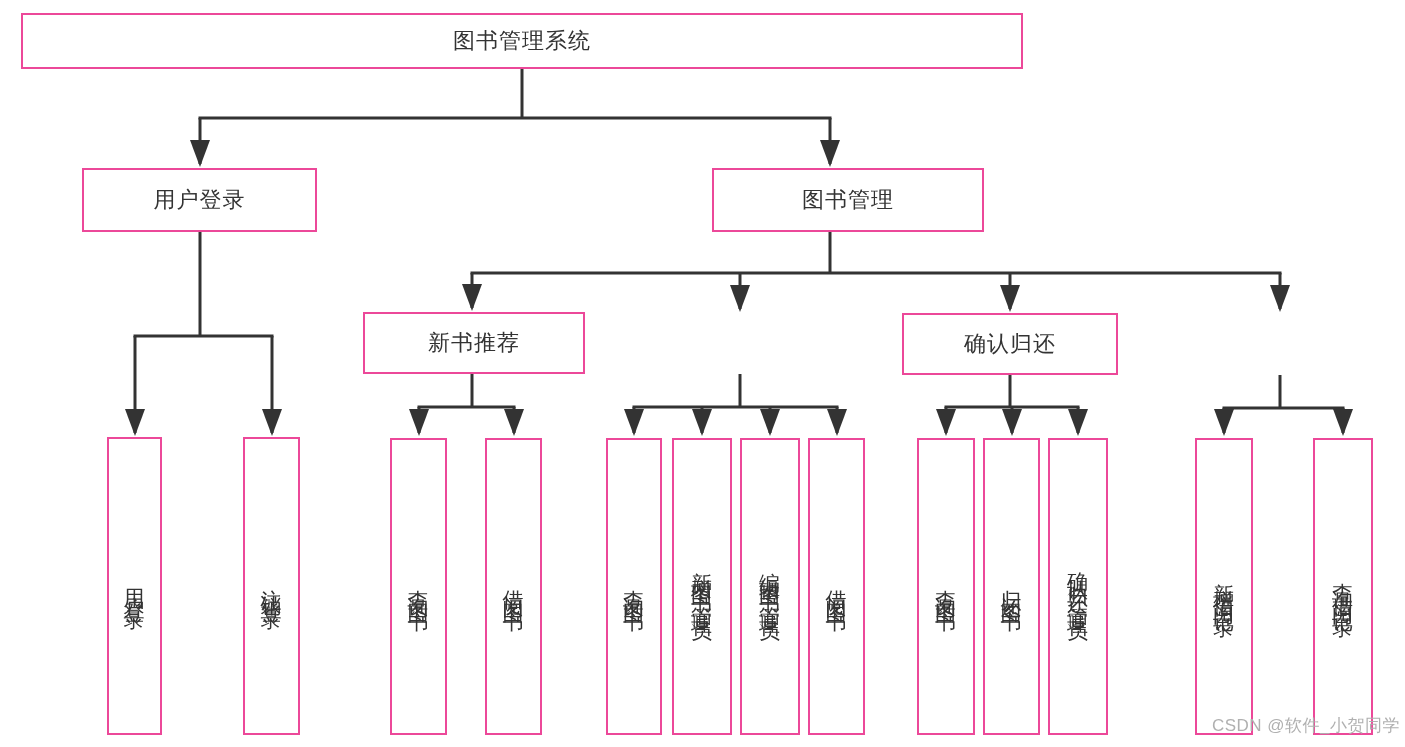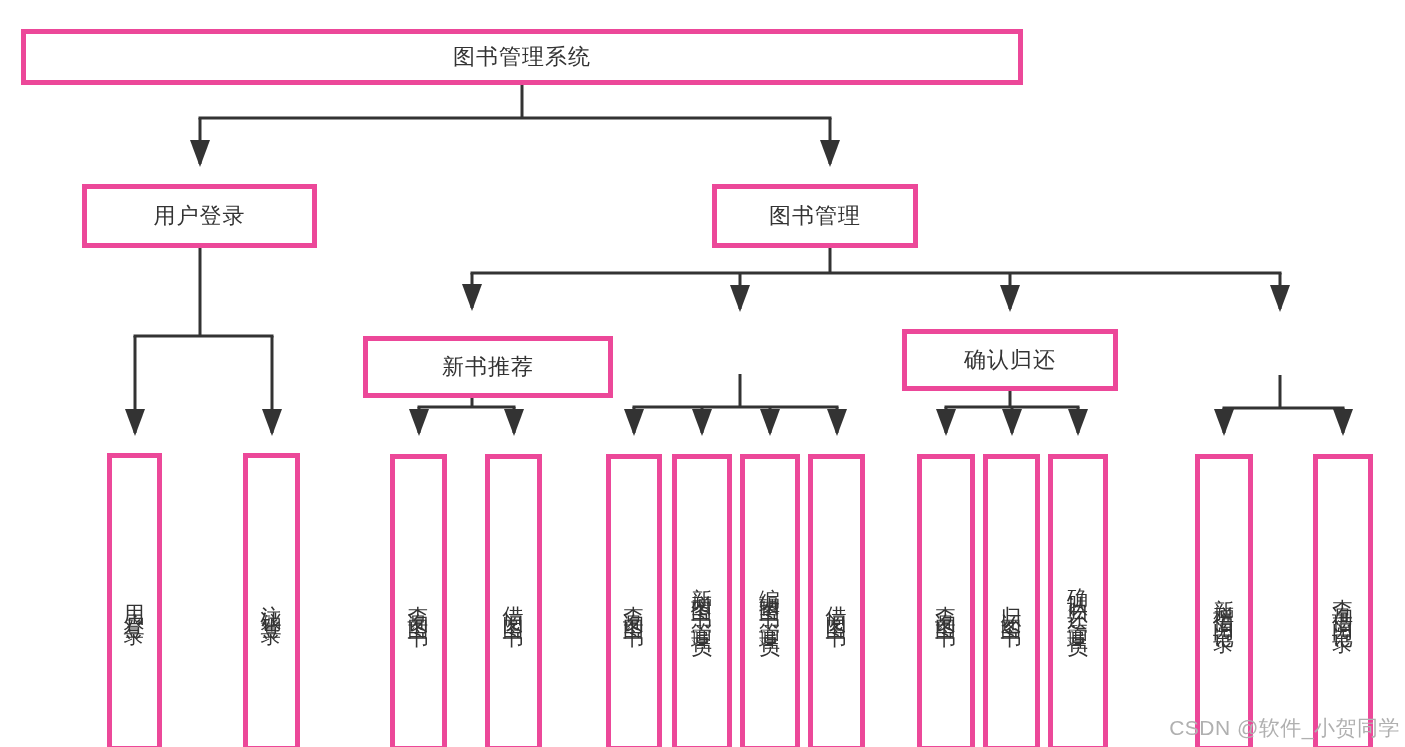--- a/index.html
+++ b/index.html
@@ -14,38 +14,37 @@
   svg.connectors {
     position:absolute; left:0; top:0; width:1405px; height:747px;
     z-index:1;
   }
   svg.connectors line { stroke:#333333; stroke-width:3; }
   svg.connectors polygon { fill:#333333; }
   .node {
     position:absolute;
     box-sizing:border-box;
     background:#ffffff;
-    border:5px solid #ec4899;
+    border:2px solid #ec4899;
     display:flex; align-items:center; justify-content:center;
     z-index:2;
     font-size:22px;
-    margin-top:16px;
   }
   .hnode span { letter-spacing:1px; white-space:nowrap; }
   .vnode span {
     writing-mode:vertical-rl;
     text-orientation:mixed;
     letter-spacing:7px;
     font-size:21px;
     line-height:1;
   }
   .watermark {
     position:absolute;
     top:714px; right:5px;
-    font-size:21px;
+    font-size:17px;
     letter-spacing:0.5px;
     color:#b0b0b0;
     z-index:3;
     white-space:nowrap;
   }
 </style>
 </head>
 <body>
 
 <div class="canvas">
@@ -126,25 +125,25 @@
     </g>
   </svg>
 
   <div class="node hnode" style="left:21px;top:13px;width:1002px;height:56px">
     <span>图书管理系统</span>
   </div>
 
   <div class="node hnode" style="left:82px;top:168px;width:235px;height:64px">
     <span>用户登录</span>
   </div>
-  <div class="node hnode" style="left:712px;top:168px;width:206px;height:64px">
+  <div class="node hnode" style="left:712px;top:168px;width:272px;height:64px">
     <span>图书管理</span>
   </div>
 
-  <div class="node hnode" style="left:363px;top:320px;width:250px;height:62px">
+  <div class="node hnode" style="left:363px;top:312px;width:222px;height:62px">
     <span>新书推荐</span>
   </div>
   <div class="node hnode" style="left:902px;top:313px;width:216px;height:62px">
     <span>确认归还</span>
   </div>
 
   <div class="node vnode" style="left:107px;top:437px;width:55px;height:298px">
     <span>用户登录</span>
   </div>
   <div class="node vnode" style="left:243px;top:437px;width:57px;height:298px">

